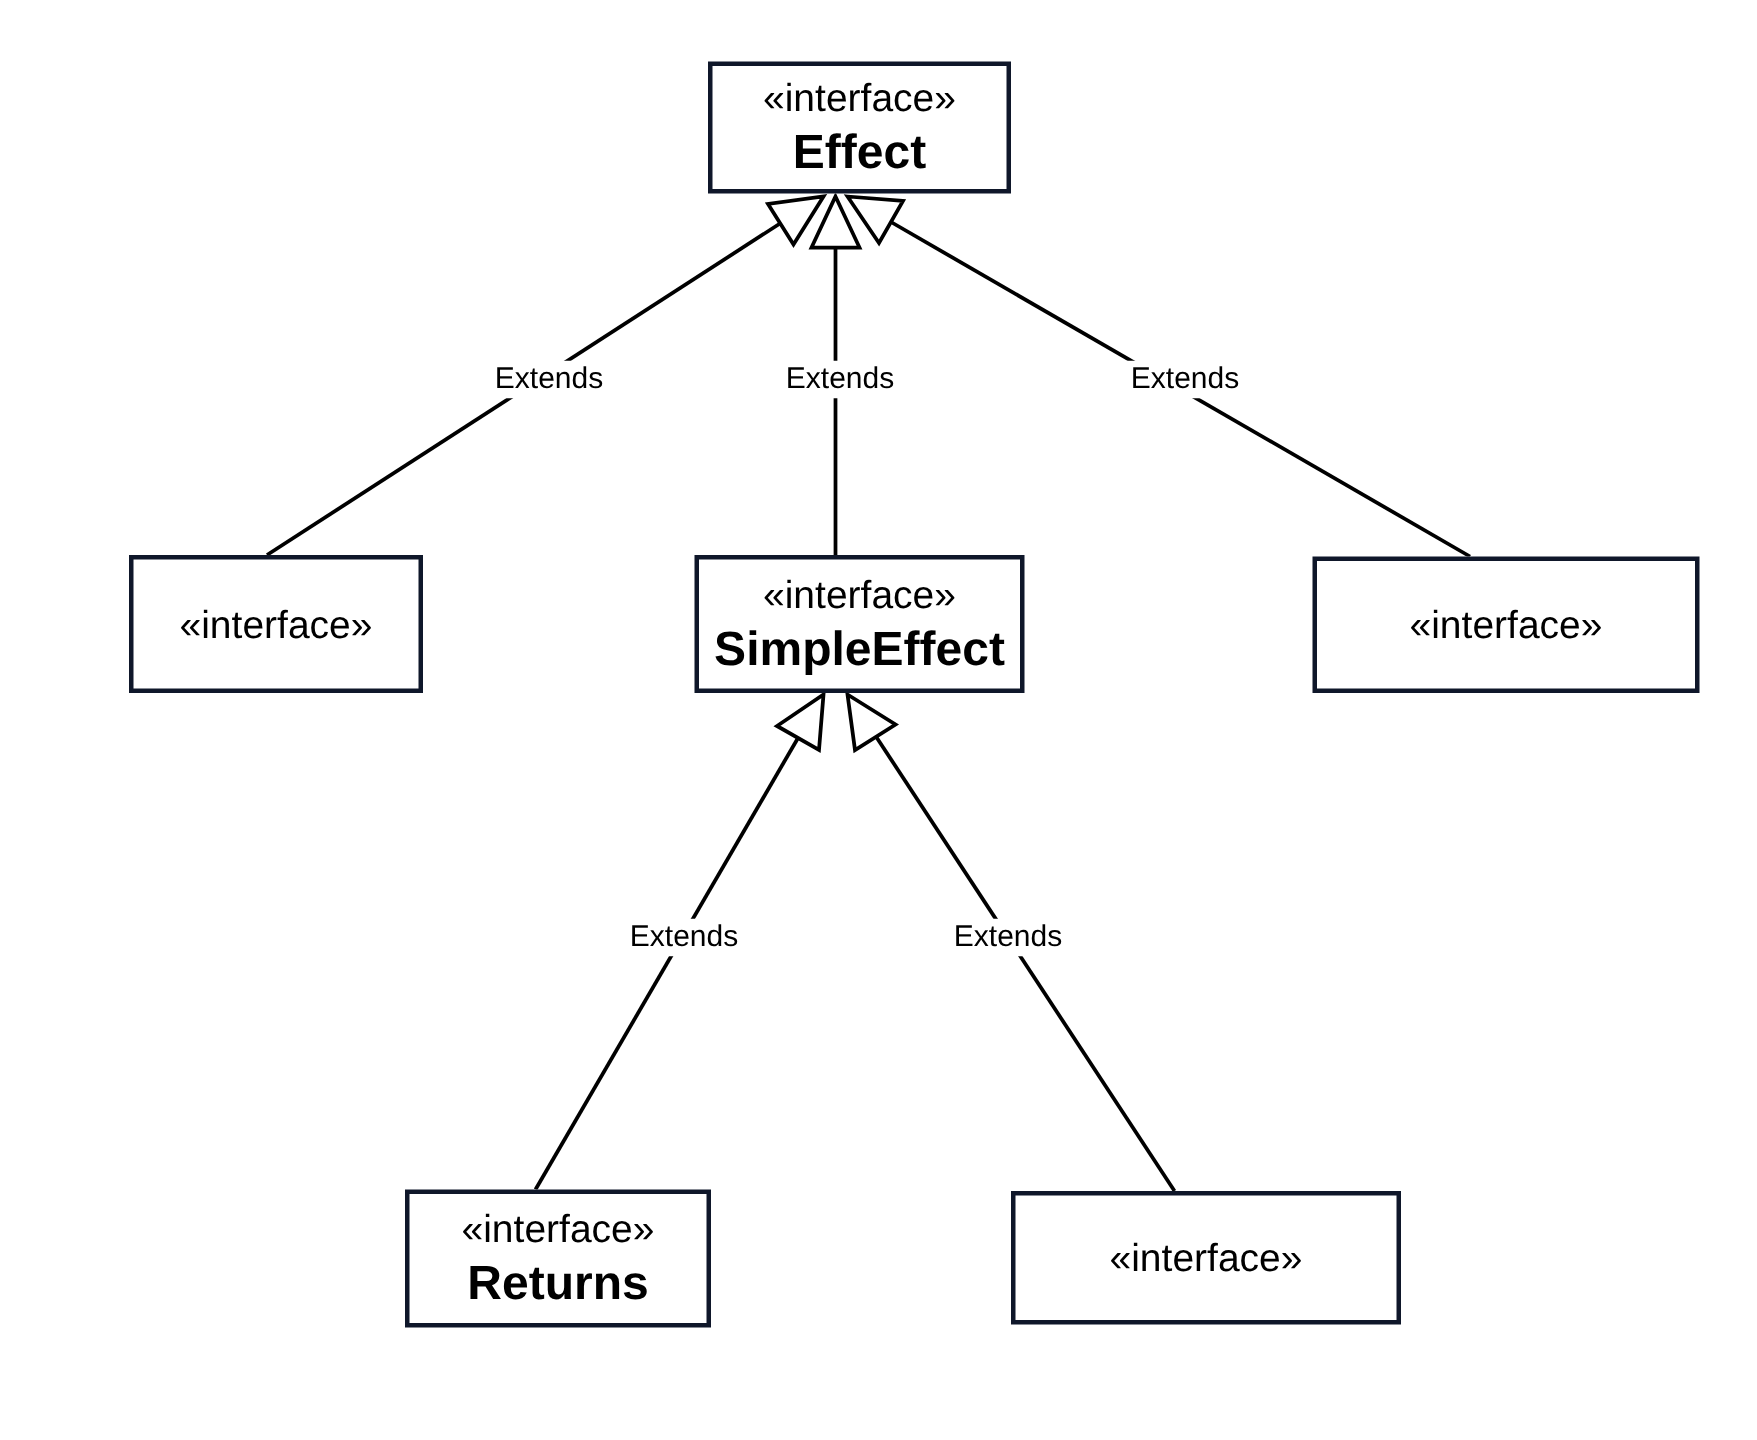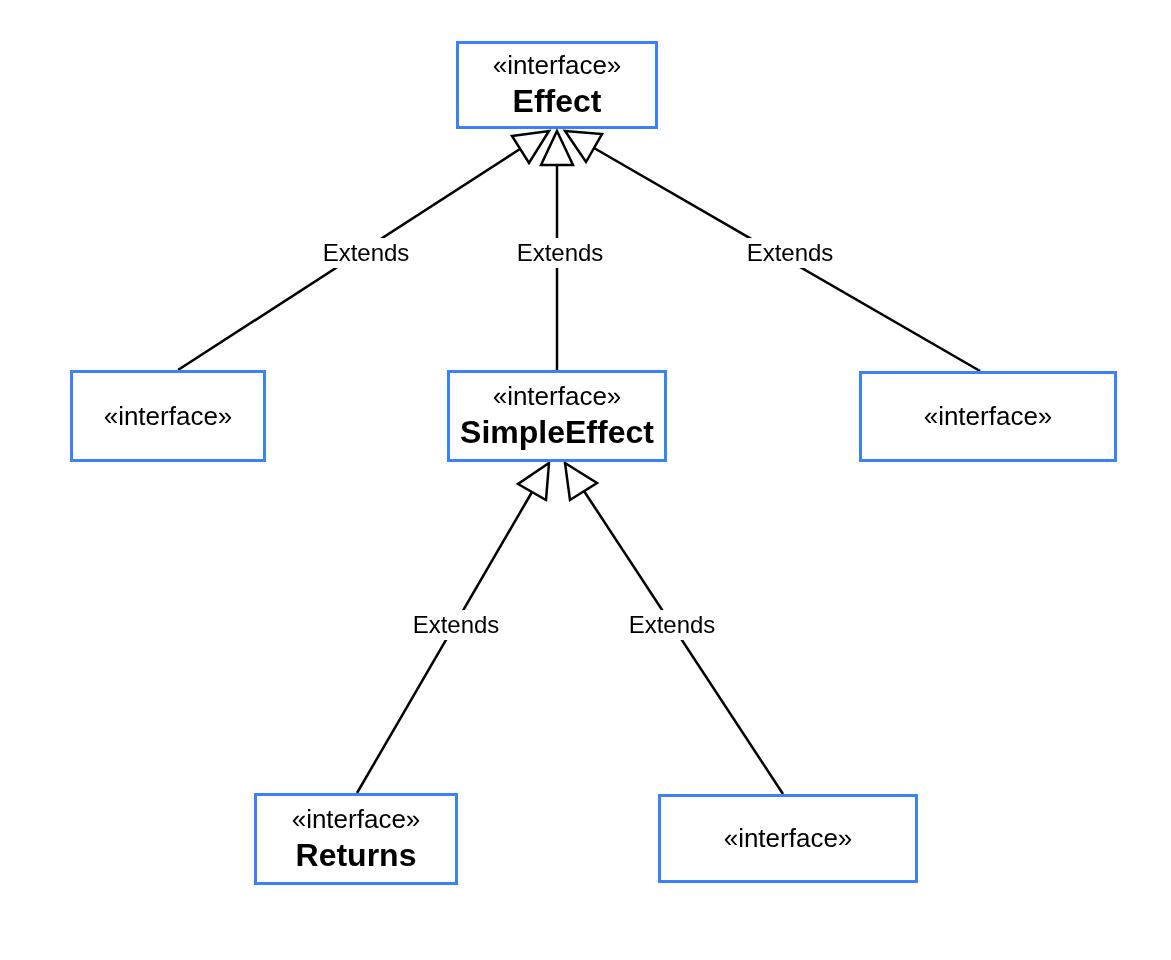--- a/index.html
+++ b/index.html
@@ -30,45 +30,46 @@
   .arrowhead {
     stroke: #000000;
     stroke-width: 2.5;
     fill: #ffffff;
     stroke-linejoin: miter;
   }
   .uml-node {
     position: absolute;
     box-sizing: border-box;
     background: #ffffff;
-    border: 3px solid #3b82f6;
+    border: 3px solid #0f172a;
     display: flex;
     flex-direction: column;
     align-items: center;
     justify-content: center;
     text-align: center;
     line-height: 1.25;
     color: #000000;
+    margin-left: 16px;
   }
   .uml-node .stereotype {
     font-size: 26px;
     font-weight: 400;
     white-space: nowrap;
   }
   .uml-node .node-name {
     font-size: 32px;
     font-weight: 700;
     white-space: nowrap;
   }
   .edge-label {
     position: absolute;
     transform: translate(-50%, -50%);
     background: #ffffff;
     color: #000000;
-    font-size: 24px;
+    font-size: 20px;
     font-weight: 400;
     padding: 1px 5px;
     white-space: nowrap;
   }
   
   #node-effect            { left: 456px; top: 41px;  width: 202px; height: 88px; }
   #node-callsinplace      { left: 70px;  top: 370px; width: 196px; height: 92px; }
   #node-simpleeffect      { left: 447px; top: 370px; width: 220px; height: 92px; }
   #node-conditionaleffect { left: 859px; top: 371px; width: 258px; height: 91px; }
   #node-returns           { left: 254px; top: 793px; width: 204px; height: 92px; }

